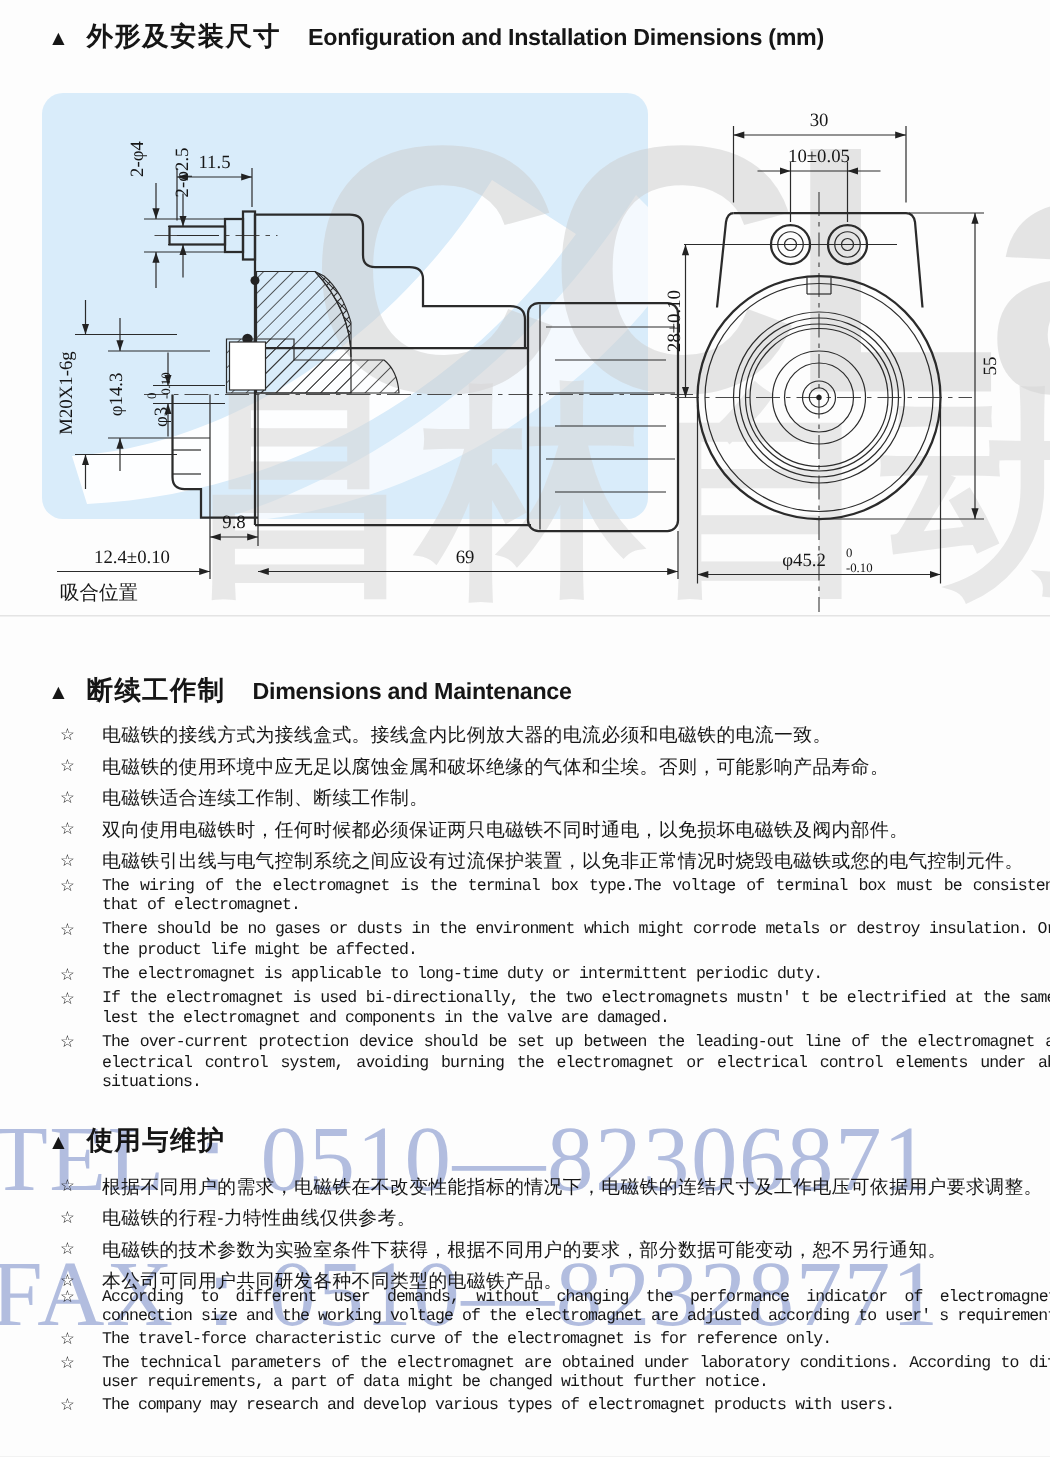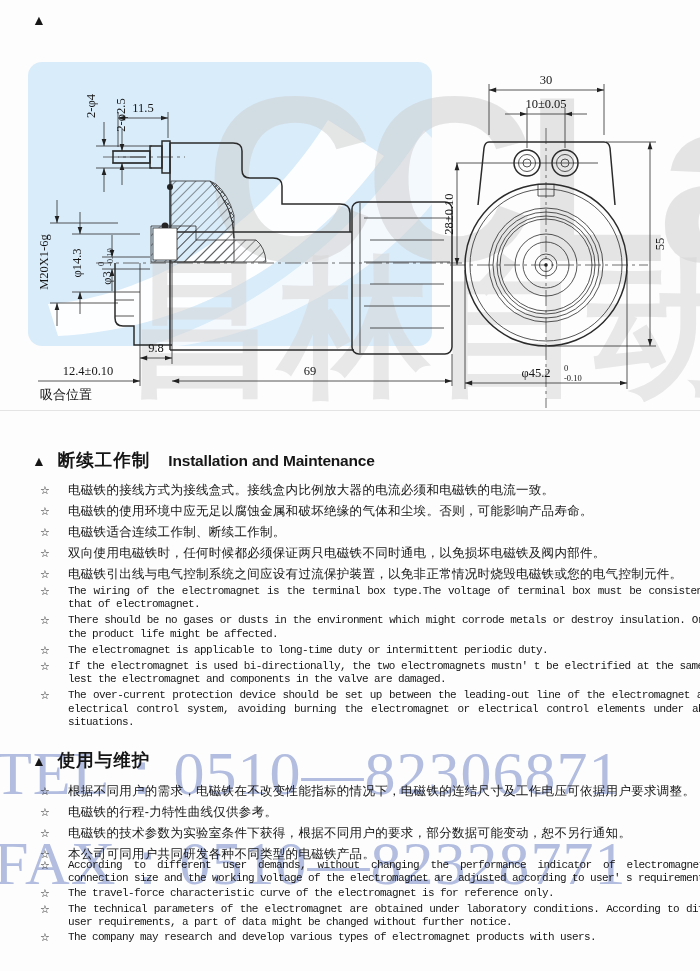--- a/index.html
+++ b/index.html
@@ -68,20 +68,22 @@
     <path d="M120,284 C232,250 332,168 396,68 L404,76 L404,142 C340,220 240,272 150,284 Z" fill="#ffffff" opacity="0.7"></path>
   </svg>
   <div class="wm wm-ccl">CCLair</div>
   <div class="wm wm-cn">昌林自动化</div>
   <div class="wm wm-tel">TEL：0510—82306871</div>
   <div class="wm wm-fax">FAX：0510—82328771</div>
   <div class="divider"></div>
 
   <div class="sec sec-header" style="top:12px;">
     <span class="tri">▲</span>
+    <span class="h-zh">外形及安装尺寸</span>
+    <span class="h-en">Eonfiguration and Installation Dimensions (mm)</span>
   </div>
 
   <svg class="draw-svg" width="700" height="971" viewBox="0 0 700 971">
     <defs>
       <marker id="ar" markerWidth="10" markerHeight="8" refX="9" refY="4" orient="auto">
         <path d="M0,1 L9,4 L0,7 Z" fill="#222"></path>
       </marker>
       <marker id="arS" markerWidth="10" markerHeight="8" refX="0" refY="4" orient="auto">
         <path d="M9,1 L0,4 L9,7 Z" fill="#222"></path>
       </marker>
@@ -253,21 +255,21 @@
       <line class="thin" x1="465" y1="383" x2="627" y2="383" marker-start="url(#arS)" marker-end="url(#ar)"></line>
       <text class="dim" x="536" y="377" text-anchor="middle">φ45.2</text>
       <text class="dimsm" x="564" y="371">0</text>
       <text class="dimsm" x="564" y="381">-0.10</text>
     </g>
   </svg>
 
   <div class="sec sec-header" style="top:448px;">
     <span class="tri">▲</span>
     <span class="h-zh">断续工作制</span>
-    <span class="h-en">Installation and Maintenance</span>
+    <span class="h-en">Dimensions and Maintenance</span>
   </div>
 
   <ul class="sec blist zh-list" style="top:480px;">
     <li>
         <span class="star">☆</span>
         <span class="btxt">电磁铁的接线方式为接线盒式。接线盒内比例放大器的电流必须和电磁铁的电流一致。</span>
       </li>
     <li>
         <span class="star">☆</span>
         <span class="btxt">电磁铁的使用环境中应无足以腐蚀金属和破坏绝缘的气体和尘埃。否则，可能影响产品寿命。</span>

